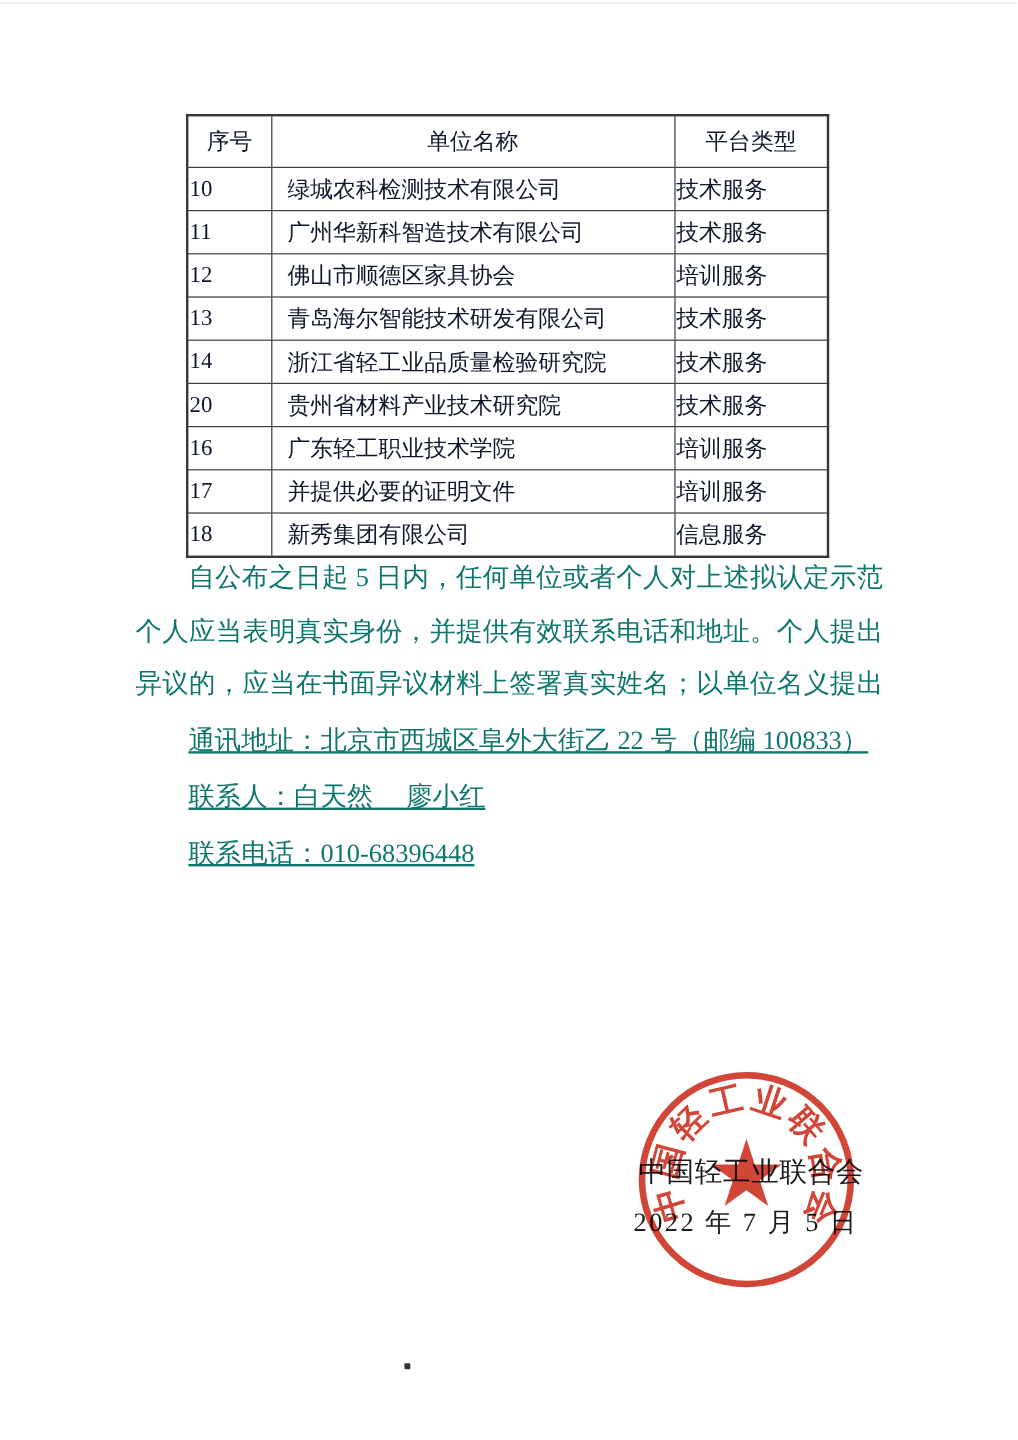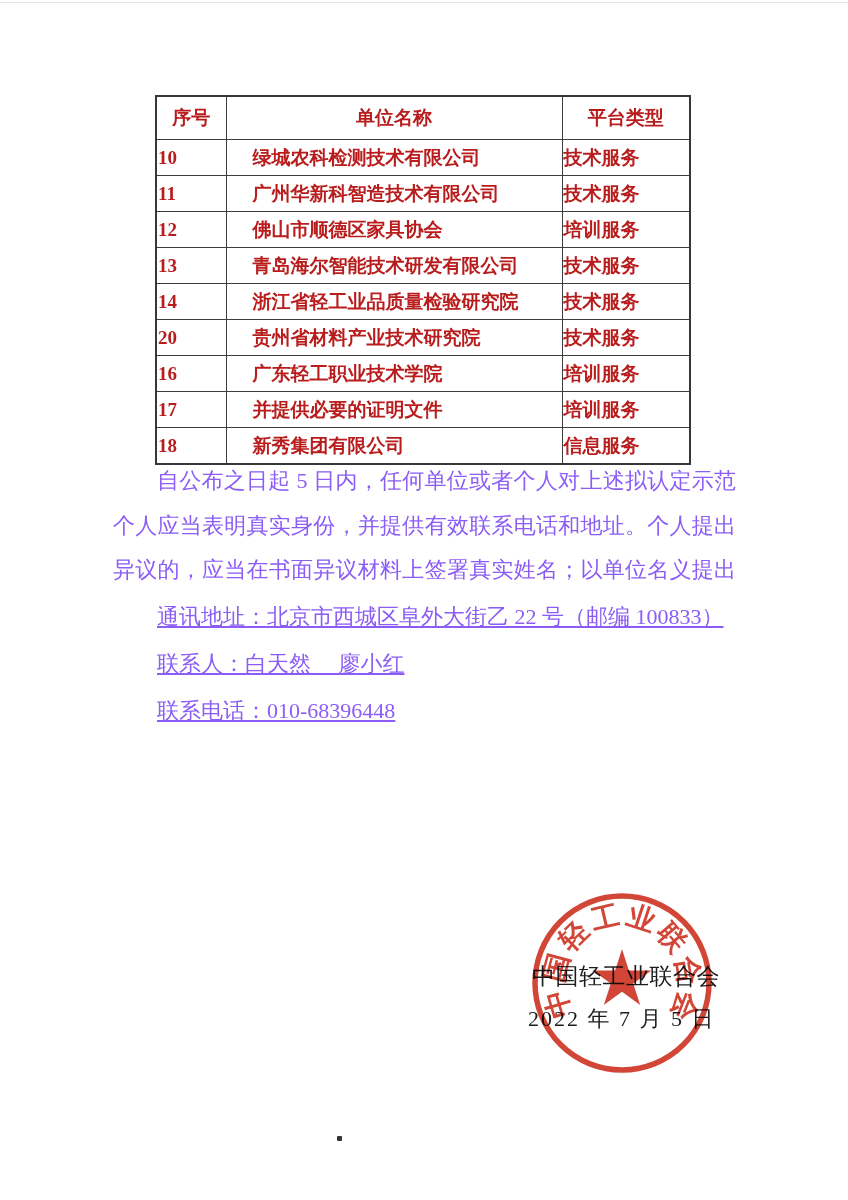--- a/index.html
+++ b/index.html
@@ -10,34 +10,34 @@
   }
   .scan-top-line { position:absolute; left:0; top:2px; width:100%; height:1px; background:#e4e4e4; }
 
   
   table.units {
     position:absolute; left:155px; top:95px; width:534px;
     border-collapse:collapse; table-layout:fixed;
     border:2px solid #383838;
   }
   table.units th, table.units td {
-    border:1.5px solid #3d3d3d; font-weight:bold;
-    font-size:19px; color:#b91c1c; overflow:hidden; white-space:nowrap;
+    border:1.5px solid #3d3d3d; font-weight:normal;
+    font-size:19px; color:#0f172a; overflow:hidden; white-space:nowrap;
   }
   table.units th { height:40px; text-align:center; }
   table.units td { height:33px; text-align:left; }
-  table.units td.name { text-align:left; padding-left:26px; }
+  table.units td.name { text-align:left; padding-left:13px; }
   col.c-no  { width:70px; }
   col.c-name{ width:336px; }
   col.c-type{ width:128px; }
 
   
   .body-text {
     position:absolute; left:113px; top:459px; width:623px;
-    font-size:22px; line-height:44.5px; color:#8b5cf6;
+    font-size:22px; line-height:44.5px; color:#0f766e;
   }
   .para-line { text-justify:inter-character; }
   .fill { text-align:justify; text-align-last:justify; }
   .indent { text-indent:2em; }
   .contact-line { line-height:47px; text-indent:2em; white-space:nowrap;text-decoration:underline; }
 
   
   .signature-org  { position:absolute; left:532px; top:961px;  font-size:23px; letter-spacing:0.5px; color:#1c1c1c; white-space:nowrap; }
   .signature-date { position:absolute; left:528px; top:1004px; font-size:22px; letter-spacing:2px;  color:#1c1c1c; white-space:nowrap; }
 

